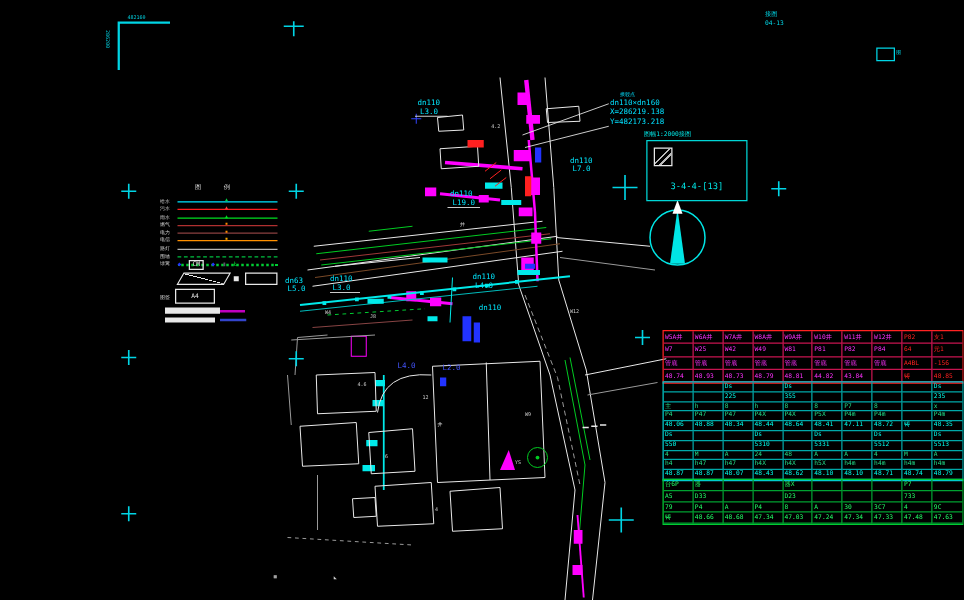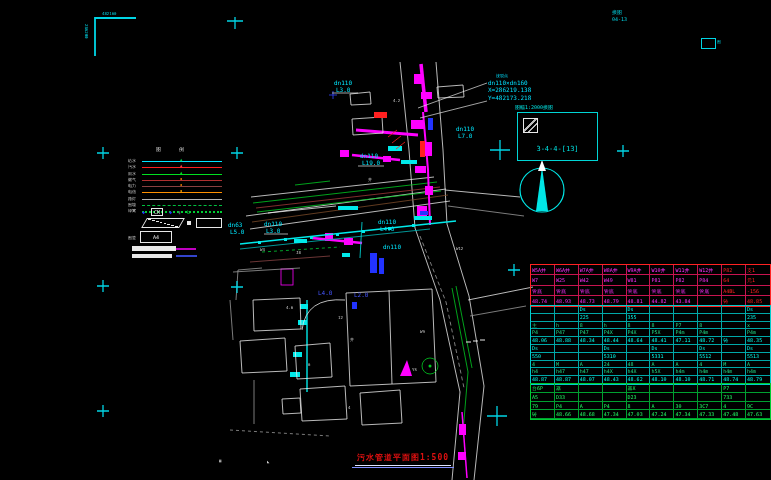--- a/index.html
+++ b/index.html
@@ -489,19 +489,14 @@
         <div class="tcell" style="border-right: 1px solid rgb(0, 160, 48); border-bottom: 1px solid rgb(0, 160, 48); color: rgb(34, 255, 102); line-height: 8.75px;">47.34</div>
         <div class="tcell" style="border-right: 1px solid rgb(0, 160, 48); border-bottom: 1px solid rgb(0, 160, 48); color: rgb(34, 255, 102); line-height: 8.75px;">47.03</div>
         <div class="tcell" style="border-right: 1px solid rgb(0, 160, 48); border-bottom: 1px solid rgb(0, 160, 48); color: rgb(34, 255, 102); line-height: 8.75px;">47.24</div>
         <div class="tcell" style="border-right: 1px solid rgb(0, 160, 48); border-bottom: 1px solid rgb(0, 160, 48); color: rgb(34, 255, 102); line-height: 8.75px;">47.34</div>
         <div class="tcell" style="border-right: 1px solid rgb(0, 160, 48); border-bottom: 1px solid rgb(0, 160, 48); color: rgb(34, 255, 102); line-height: 8.75px;">47.33</div>
         <div class="tcell" style="border-right: 1px solid rgb(0, 160, 48); border-bottom: 1px solid rgb(0, 160, 48); color: rgb(34, 255, 102); line-height: 8.75px;">47.48</div>
         <div class="tcell" style="border-right: none; border-bottom: 1px solid rgb(0, 160, 48); color: rgb(34, 255, 102); line-height: 8.75px;">47.63</div>
       </div>
     </div>
 
-  <div class="title">
-    <span class="title-text">污水管道平面图1:500</span>
-    <div class="ul1"></div>
-    <div class="ul2"></div>
-  </div>
 
 </div>
 
 </body></html>

